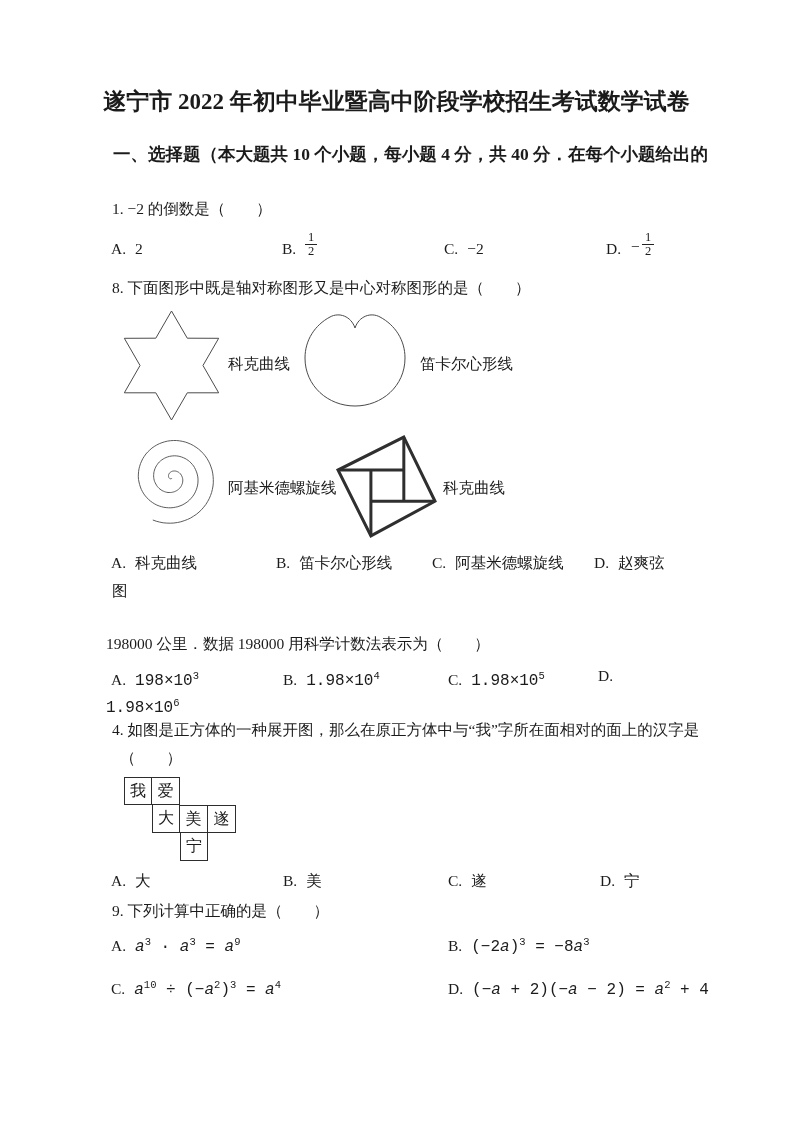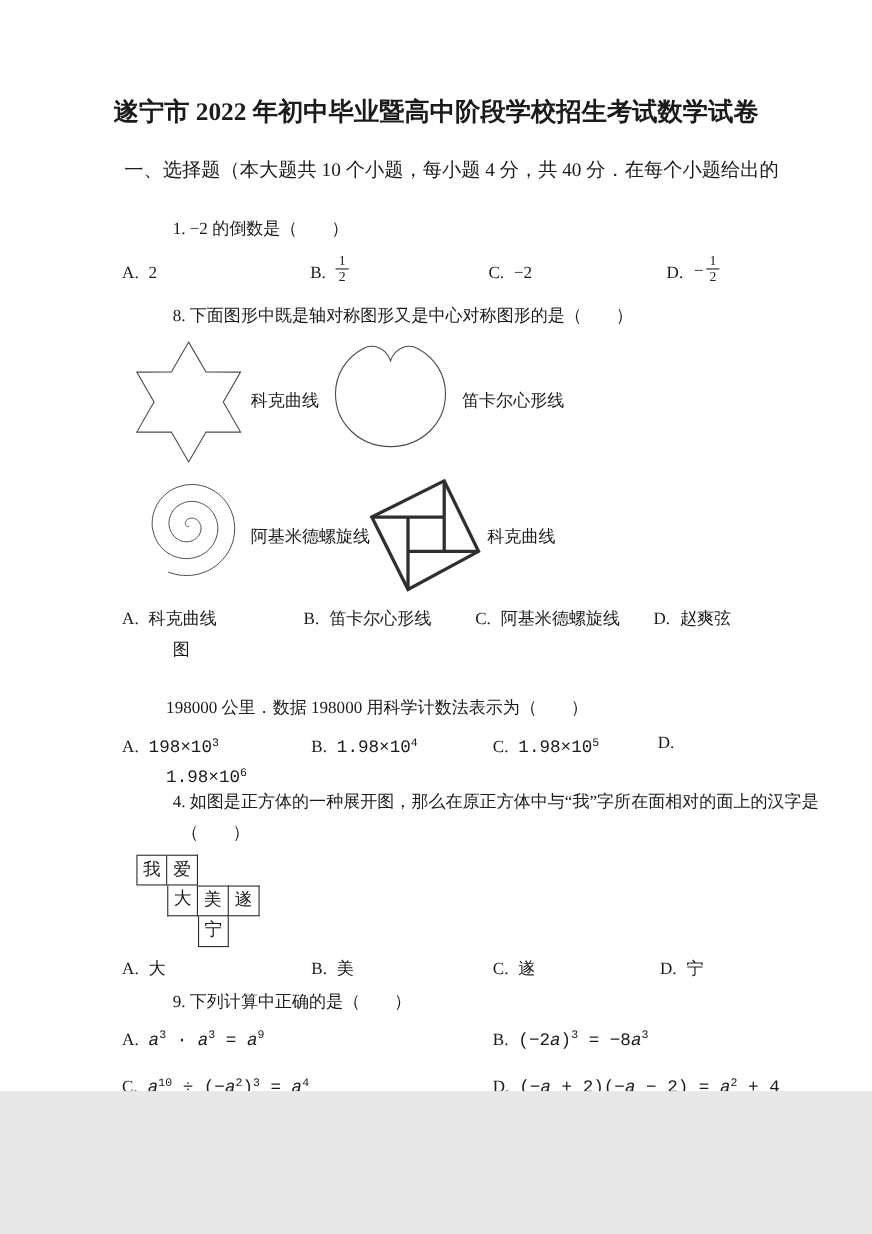--- a/index.html
+++ b/index.html
@@ -1,21 +1,21 @@
 <!DOCTYPE html>
 <html><head>
 <meta charset="utf-8">
 <style>
   html,body{margin:0;padding:0;background:#e8e8e8;}
-  .page{position:relative;width:793px;height:992px;margin:0 auto;background:#ffffff;
+  .page{position:relative;width:793px;height:1122px;margin:0 auto;background:#ffffff;
         font-family:"Liberation Serif","DejaVu Serif",serif;color:#1b1b1b;overflow:hidden;}
   .title{position:absolute;top:86px;left:0;width:793px;text-align:center;
          font-weight:bold;font-size:23px;white-space:nowrap;}
-  .head{position:absolute;font-weight:normal;font-size:17.5px;white-space:nowrap;line-height:24px;}
-  .line{position:absolute;font-size:15.5px;white-space:nowrap;line-height:22px;margin-left:45px;}
+  .head{position:absolute;font-weight:bold;font-size:17.5px;white-space:nowrap;line-height:24px;}
+  .line{position:absolute;font-size:15.5px;white-space:nowrap;line-height:22px;}
   .opt{position:absolute;display:inline-flex;align-items:baseline;gap:9px;
        font-size:15.5px;white-space:nowrap;line-height:22px;}
   .olbl{display:inline-block;}
   .formula{font-family:Liberation Mono, monospace;font-size:16px;}
   .formula .sup{font-size:10.5px;vertical-align:6px;}
   .formula .var{font-style:italic;}
   .frac{position:absolute;display:inline-block;text-align:center;
         font-size:12.5px;line-height:13px;font-family:"Liberation Serif",serif;}
   .fnum{display:block;border-bottom:1px solid #222;padding:0 3px;}
   .fden{display:block;}

